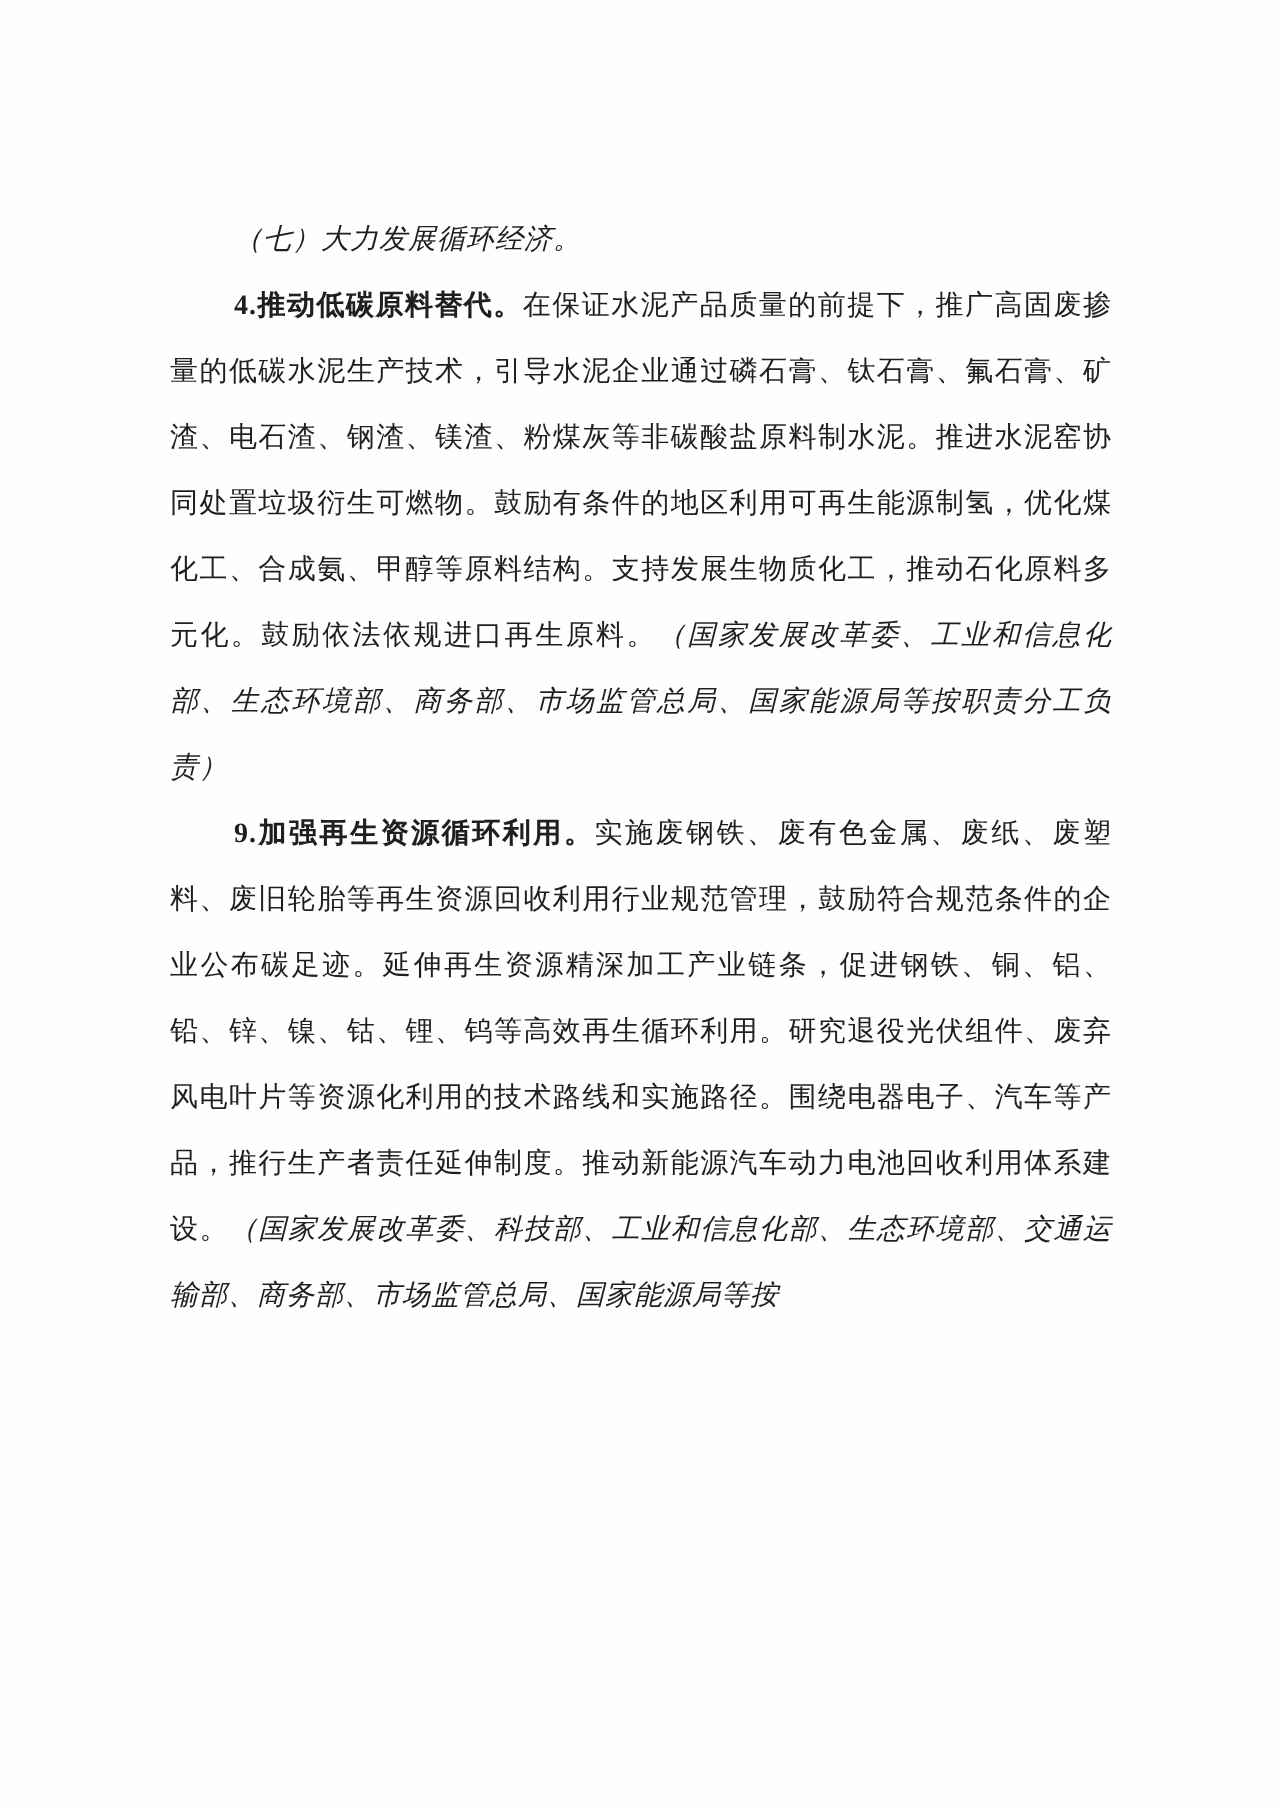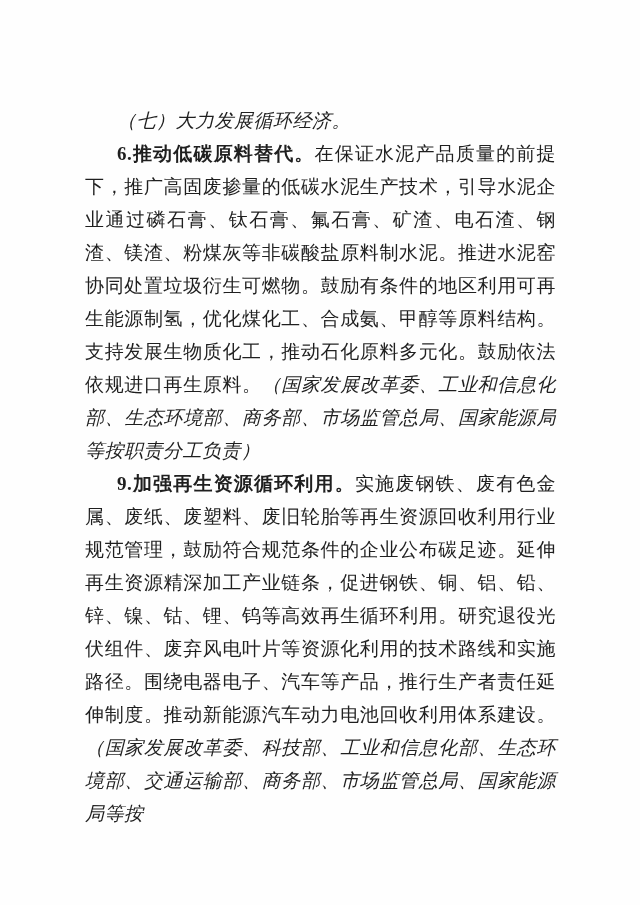--- a/index.html
+++ b/index.html
@@ -17,21 +17,21 @@
     color: #1f1f1f;
   }
   .content {
     position: absolute;
     left: 85px;
     top: 104px;
     width: 471px;
   }
   .content p {
     margin: 0;
-    font-size: 19px;
+    font-size: 14px;
     line-height: 33px;
     text-align: justify;
     text-justify: inter-ideograph;
     text-indent: 32px;
     letter-spacing: 0.5px;
     word-break: break-all;
   }
   .heading {
     font-style: italic;
   }
@@ -55,19 +55,19 @@
 </style>
 </head>
 <body>
 
 <div class="page">
   <div class="content">
 
     <p class="heading">（七）大力发展循环经济。</p>
 
 
-    <p class="para"><span class="item-label">6.推动低碳原料替代。</span><span>在保证水泥产品质量的前提下，推广高固废掺量的低碳水泥生产技术，引导水泥企业通过磷石膏、钛石膏、氟石膏、矿渣、电石渣、钢渣、镁渣、粉煤灰等非碳酸盐原料制水泥。推进水泥窑协同处置垃圾衍生可燃物。鼓励有条件的地区利用可再生能源制氢，优化煤化工、合成氨、甲醇等原料结构。支持发展生物质化工，推动石化原料多元化。鼓励依法依规进口再生原料。</span><span class="kaiti">（国家发展改革委、工业和信息化部、生态环境部、商务部、市场监管总局、国家能源局等按职责分工负责）</span></p>
+    <p class="para"><span class="item-label">4.推动低碳原料替代。</span><span>在保证水泥产品质量的前提下，推广高固废掺量的低碳水泥生产技术，引导水泥企业通过磷石膏、钛石膏、氟石膏、矿渣、电石渣、钢渣、镁渣、粉煤灰等非碳酸盐原料制水泥。推进水泥窑协同处置垃圾衍生可燃物。鼓励有条件的地区利用可再生能源制氢，优化煤化工、合成氨、甲醇等原料结构。支持发展生物质化工，推动石化原料多元化。鼓励依法依规进口再生原料。</span><span class="kaiti">（国家发展改革委、工业和信息化部、生态环境部、商务部、市场监管总局、国家能源局等按职责分工负责）</span></p>
 
     <p class="para"><span class="item-label">9.加强再生资源循环利用。</span><span>实施废钢铁、废有色金属、废纸、废塑料、废旧轮胎等再生资源回收利用行业规范管理，鼓励符合规范条件的企业公布碳足迹。延伸再生资源精深加工产业链条，促进钢铁、铜、铝、铅、锌、镍、钴、锂、钨等高效再生循环利用。研究退役光伏组件、废弃风电叶片等资源化利用的技术路线和实施路径。围绕电器电子、汽车等产品，推行生产者责任延伸制度。推动新能源汽车动力电池回收利用体系建设。</span><span class="kaiti">（国家发展改革委、科技部、工业和信息化部、生态环境部、交通运输部、商务部、市场监管总局、国家能源局等按</span></p>
 
   </div>
 
 </div>
 
 </body></html>

